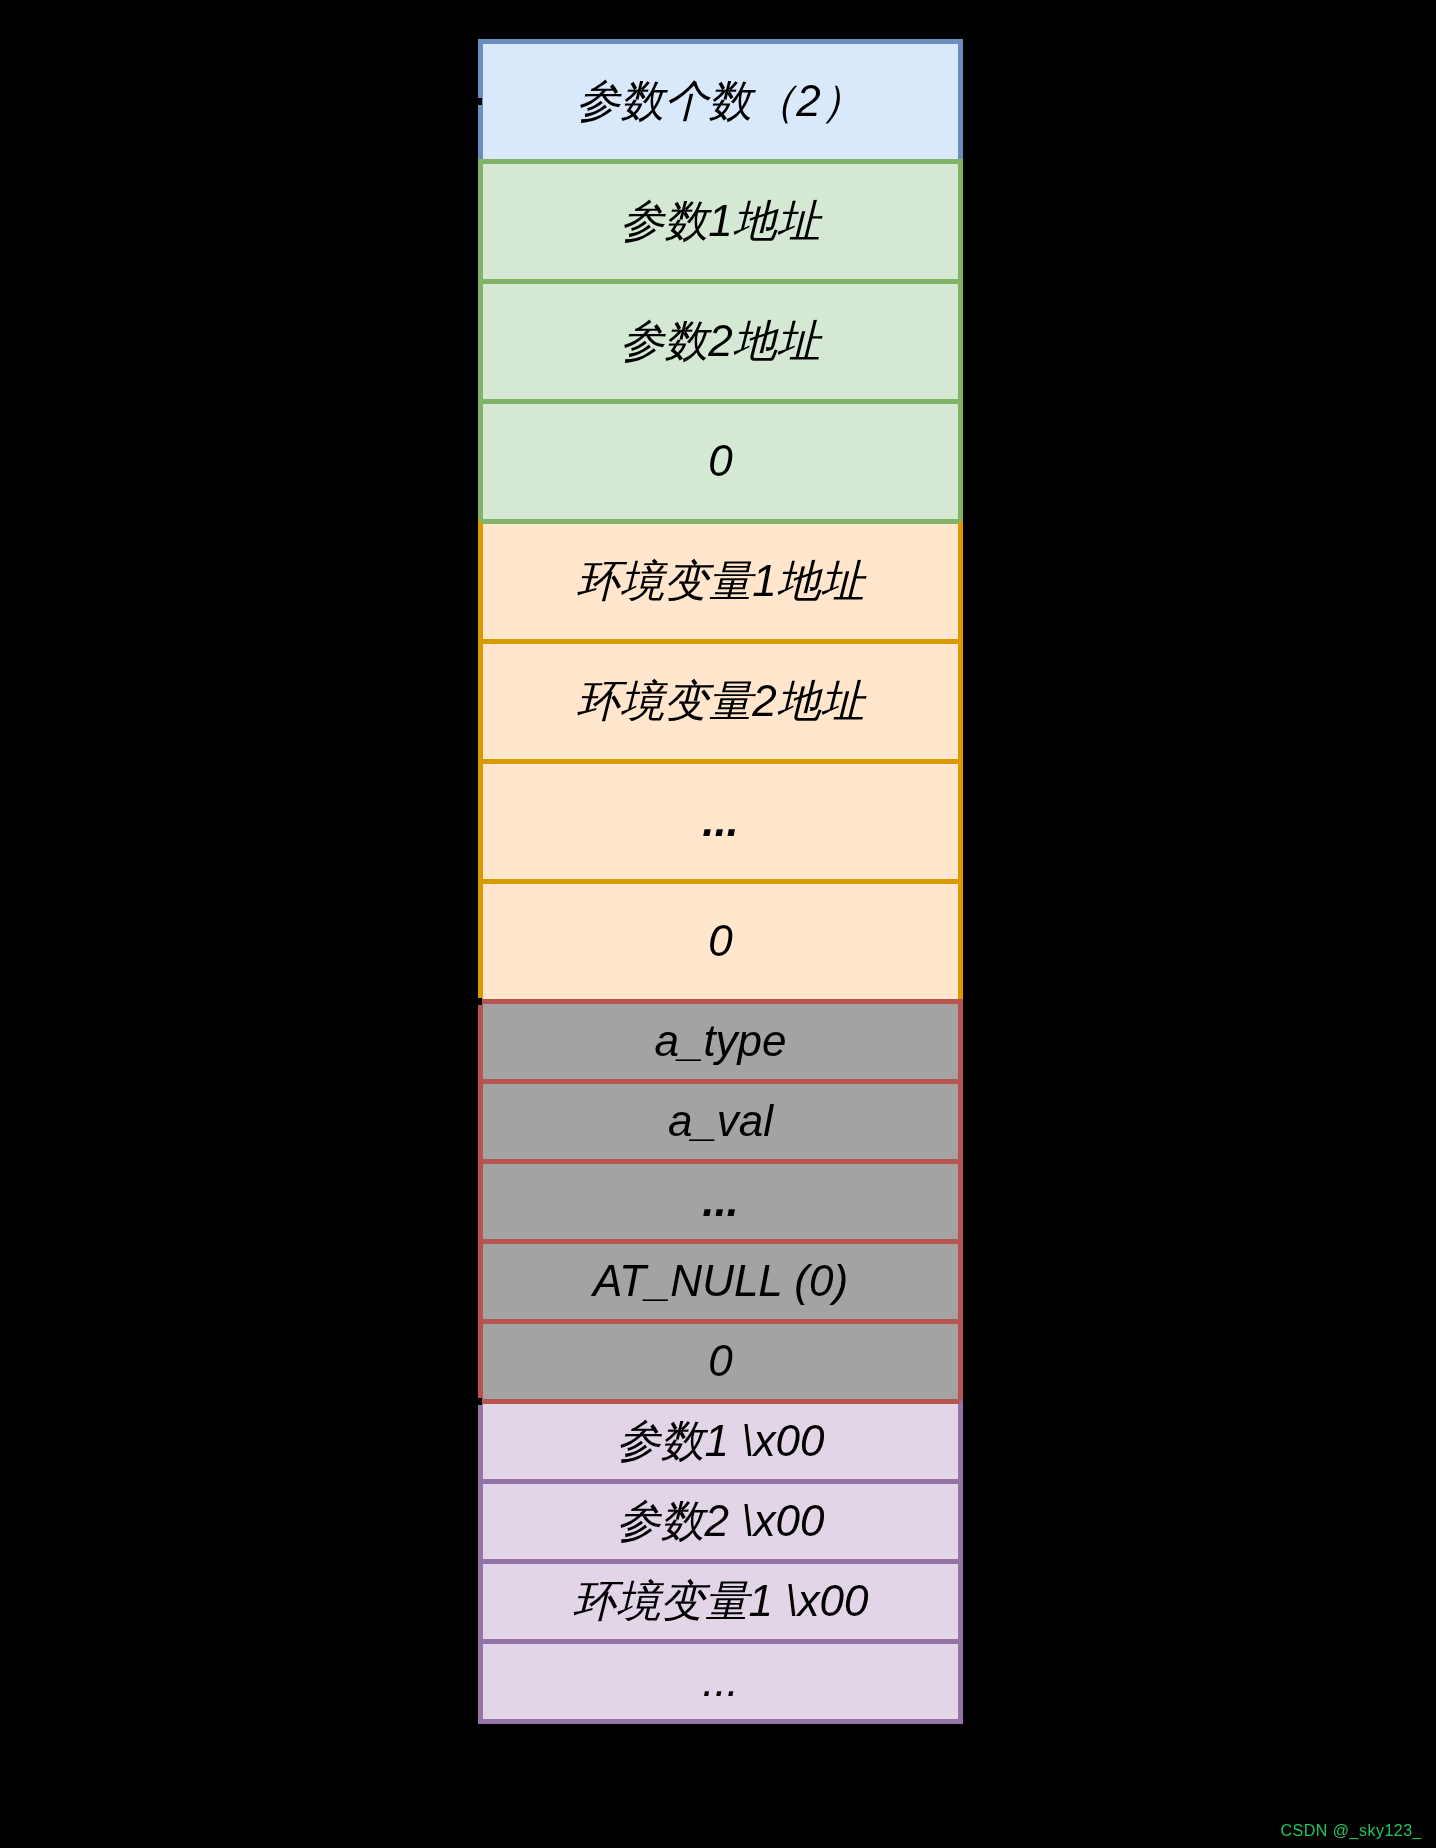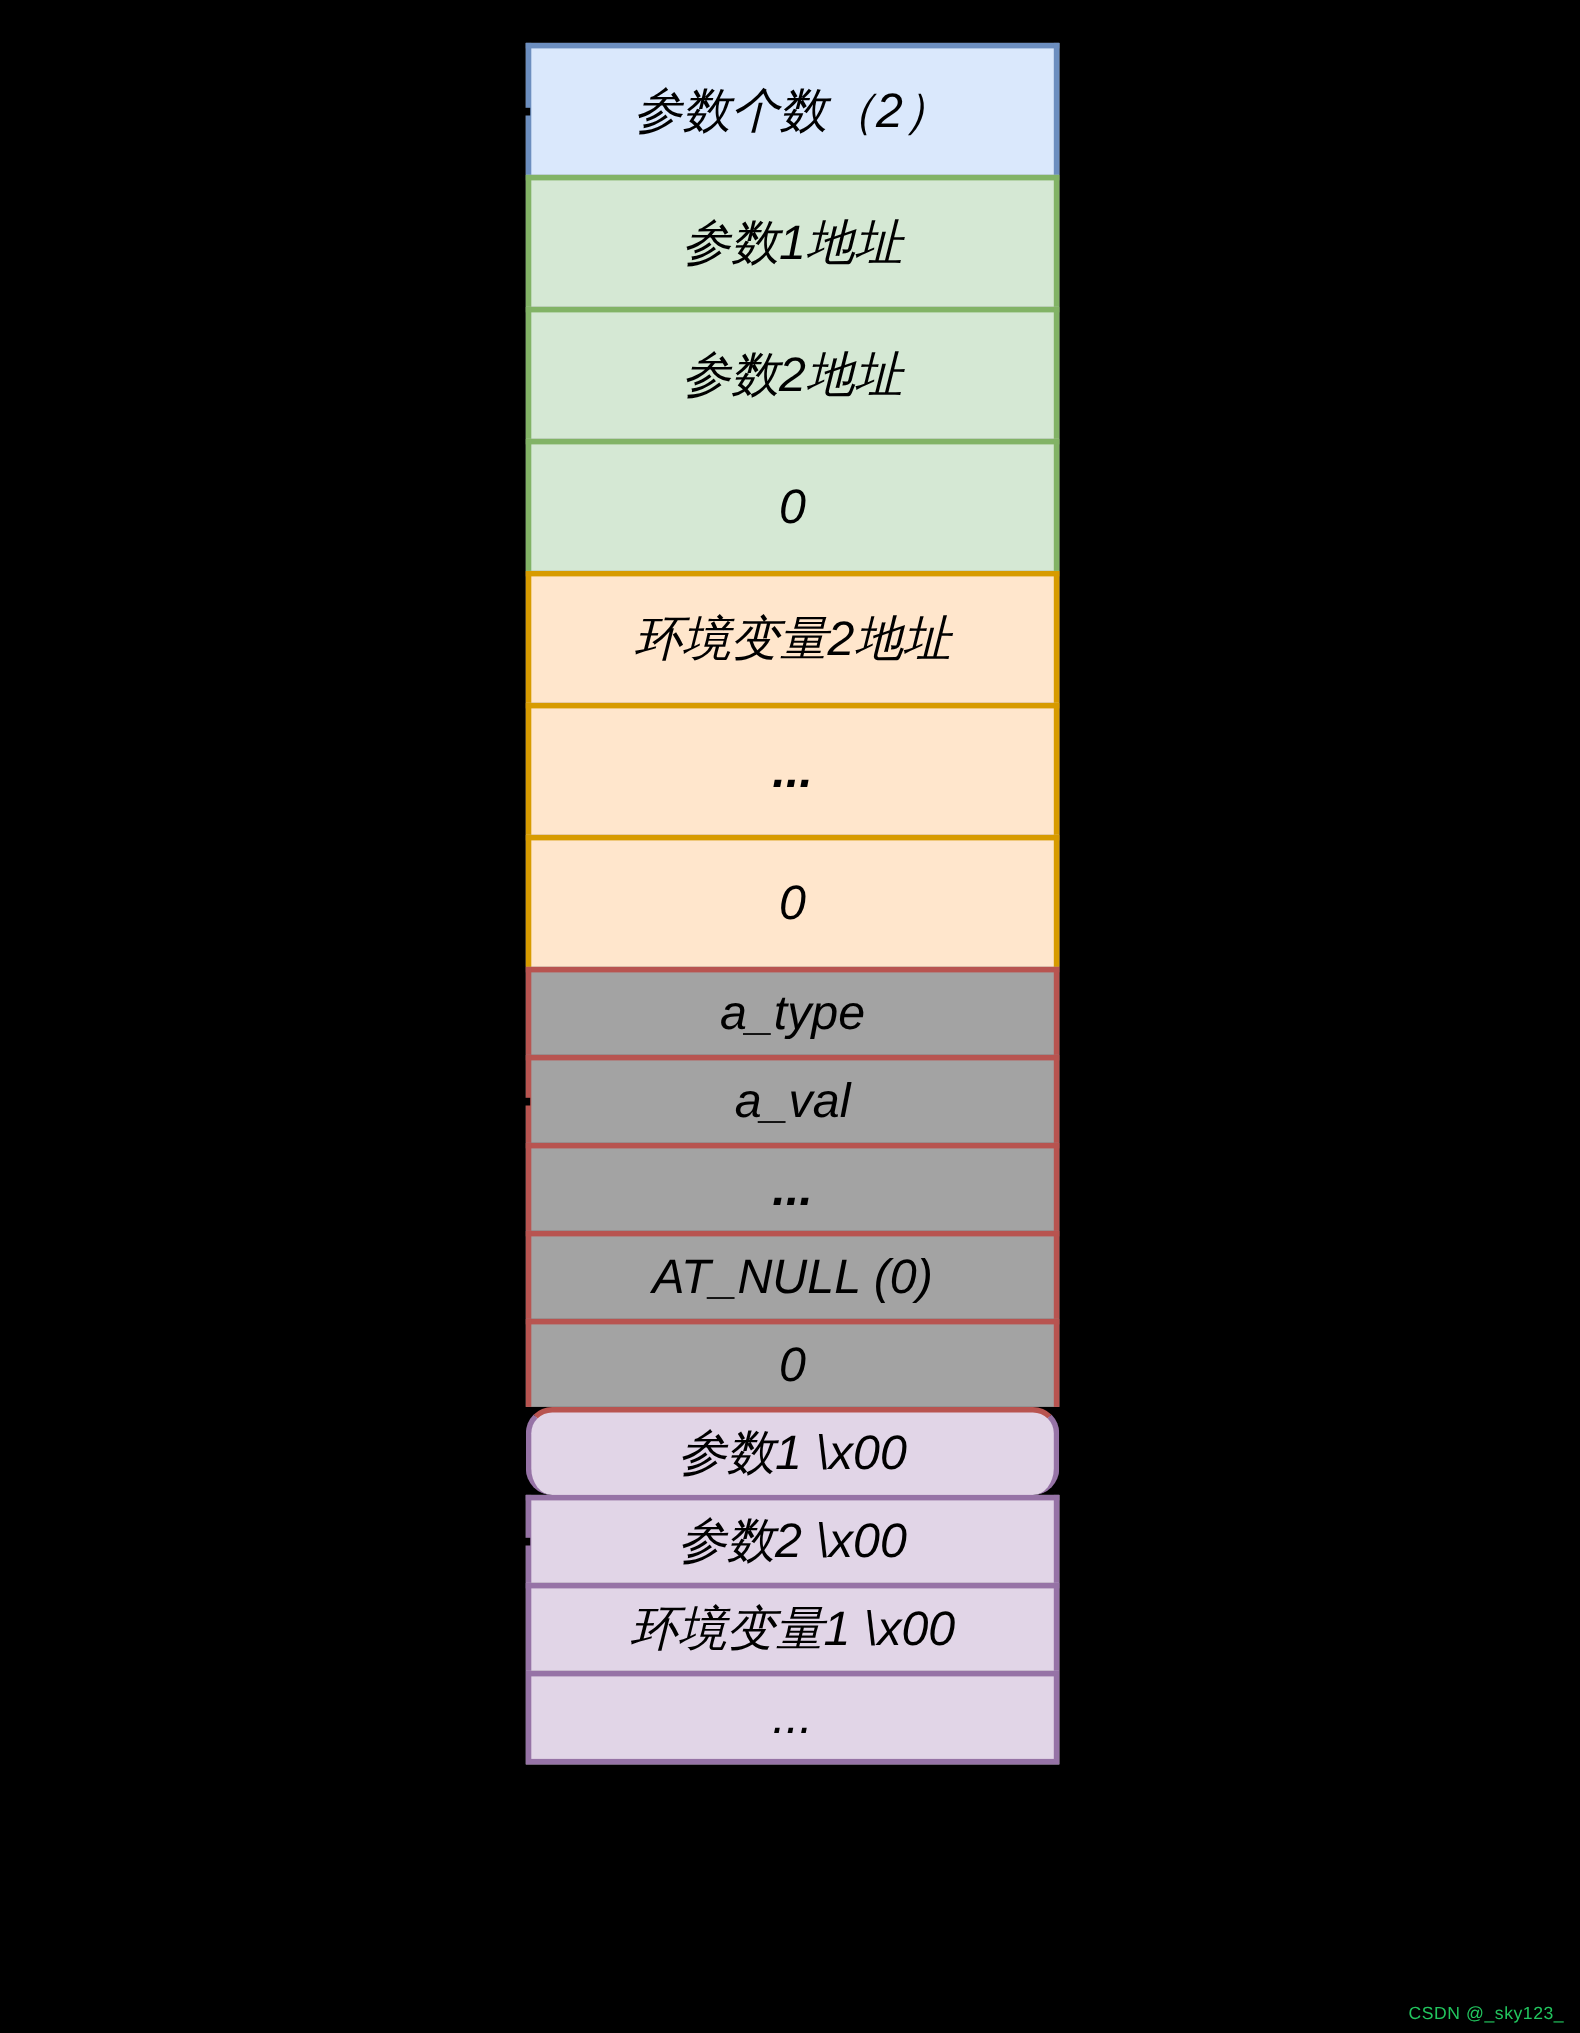--- a/index.html
+++ b/index.html
@@ -9,40 +9,41 @@
   .row{box-sizing:border-box;width:100%;display:flex;align-items:center;justify-content:center;
        font-size:44px;line-height:1.2;color:#000;border-style:solid;border-width:5px 5px 0 5px;font-style:italic;}
   .tall{height:120px;}
   .short{height:80px;}
   .s-blue  {background:#dae8fc;border-color:#6c8ebf;z-index:1;position:relative;}
   .s-green {background:#d5e8d4;border-color:#82b366;z-index:2;position:relative;}
   .s-orange{background:#ffe6cc;border-color:#d79b00;z-index:1;position:relative;}
   .s-red   {background:#a3a3a3;border-color:#b85450;z-index:2;position:relative;}
   .s-purple{background:#e1d5e7;border-color:#9673a6;z-index:1;position:relative;}
   .bt-green{border-top-color:#82b366;}
-  .bt-red{border-top-color:#b85450;border-radius:24px;}
+  .bt-red{border-top-color:#b85450;}
   .last{border-bottom-width:5px;height:85px;}
   .bold{font-weight:bold;}
   .tick{position:absolute;width:6px;height:7px;background:#000;left:-2px;z-index:5;}
   .watermark{position:absolute;right:14px;bottom:8px;color:#22c55e;font-size:16px;
              letter-spacing:0.5px;}
 </style>
 </head>
 <body>
 
 <div class="canvas">
 
   <div class="stack">
 
     <div class="row tall s-blue">参数个数（2）</div>
 
     <div class="row tall s-green">参数1地址</div>
     <div class="row tall s-green">参数2地址</div>
     <div class="row tall s-green">0</div>
 
+    <div class="row tall s-orange bt-green">环境变量1地址</div>
     <div class="row tall s-orange">环境变量2地址</div>
     <div class="row tall s-orange bold">...</div>
     <div class="row tall s-orange">0</div>
 
     <div class="row short s-red">a_type</div>
     <div class="row short s-red">a_val</div>
     <div class="row short s-red bold">...</div>
     <div class="row short s-red">AT_NULL (0)</div>
     <div class="row short s-red">0</div>
 

